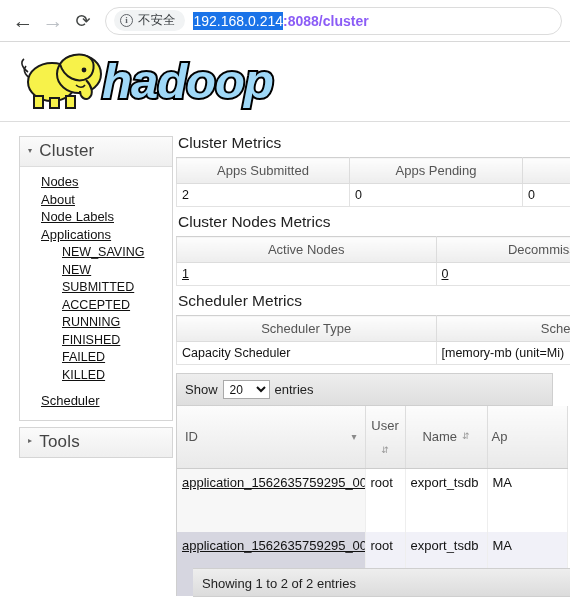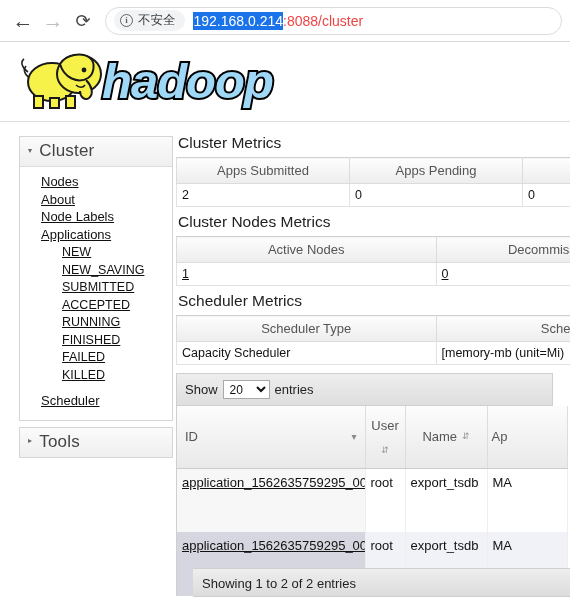--- a/index.html
+++ b/index.html
@@ -74,21 +74,21 @@
     white-space: nowrap;
     overflow: hidden;
     display: flex;
     align-items: center;
   }
   .url-host {
     background: #1a73e8;
     color: #ffffff;
     padding: 1px 0px 1px 1px;
   }
-  .url-rest { color: #ef4444; }
+  .url-rest { color: #8b5cf6; font-weight: bold; }
 
   
   .viewport {
     position: relative;
     width: 570px;
     height: 564px;
     background: #ffffff;
     overflow: hidden;
   }
 
@@ -354,23 +354,23 @@
           <ul class="nav-list">
             <li>
               <span class="nav-link">Nodes</span></li>
             <li>
               <span class="nav-link">About</span></li>
             <li>
               <span class="nav-link">Node Labels</span></li>
             <li>
               <span class="nav-link">Applications</span></li>
             <li class="sub">
+              <span class="nav-link small">NEW_SAVING</span></li>
+            <li class="sub">
               <span class="nav-link small">NEW</span></li>
-            <li class="sub">
-              <span class="nav-link small">NEW_SAVING</span></li>
             <li class="sub">
               <span class="nav-link small">SUBMITTED</span></li>
             <li class="sub">
               <span class="nav-link small">ACCEPTED</span></li>
             <li class="sub">
               <span class="nav-link small">RUNNING</span></li>
             <li class="sub">
               <span class="nav-link small">FINISHED</span></li>
             <li class="sub">
               <span class="nav-link small">FAILED</span></li>

